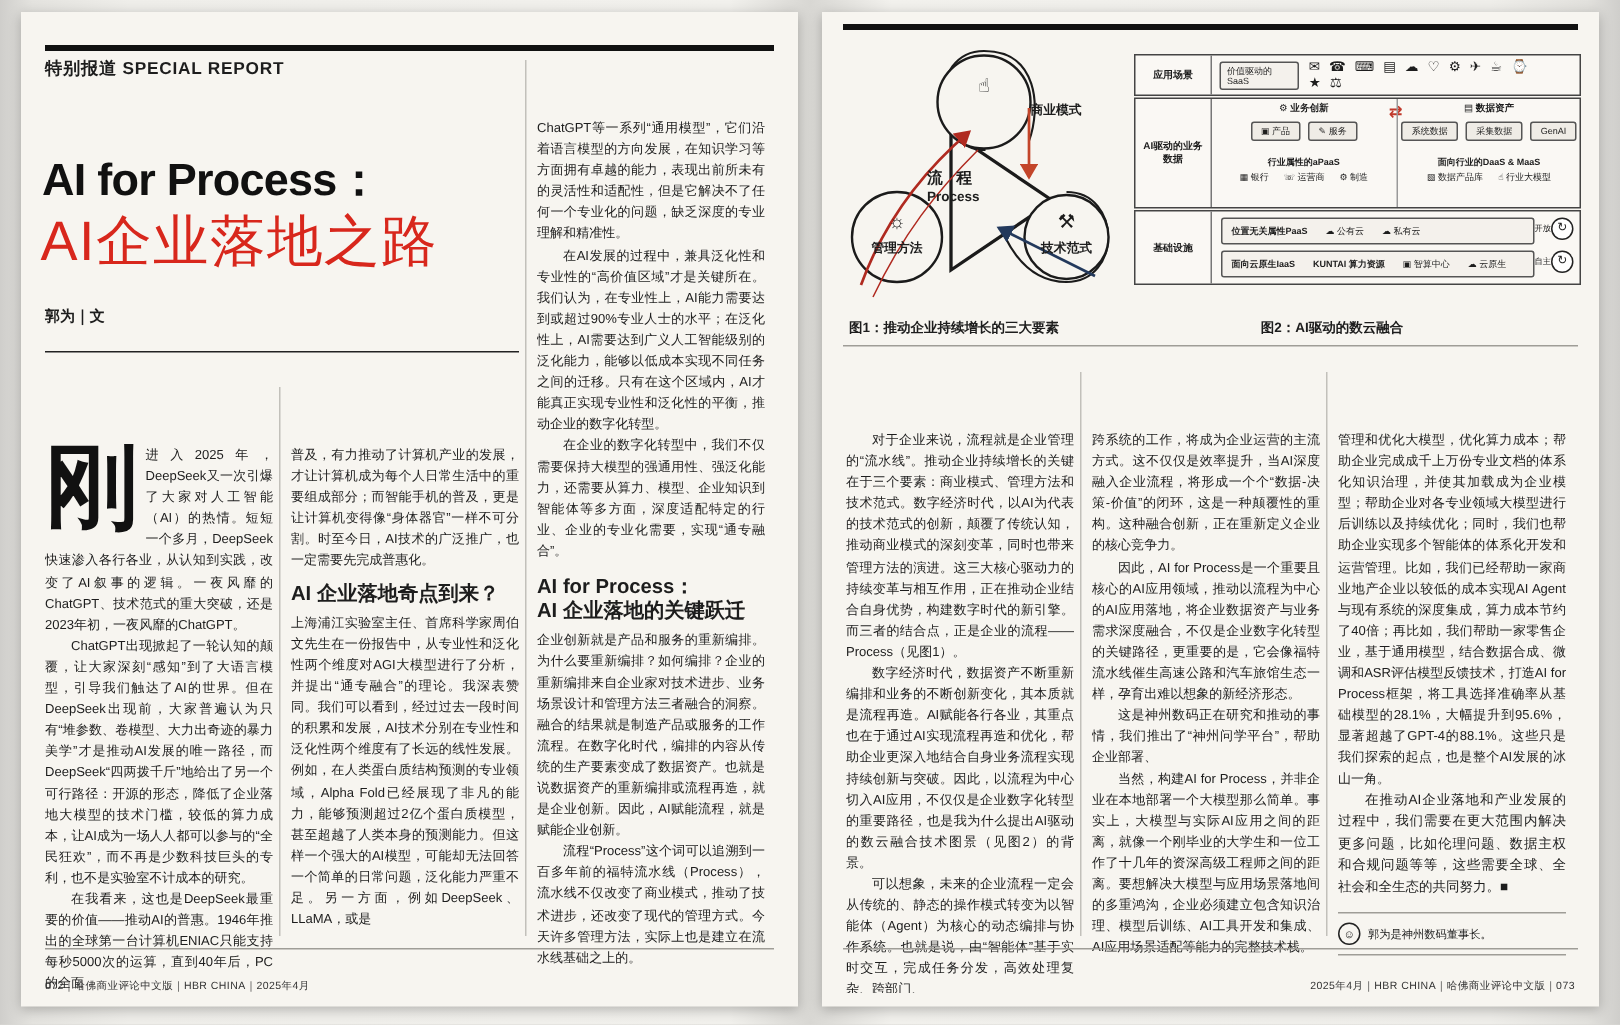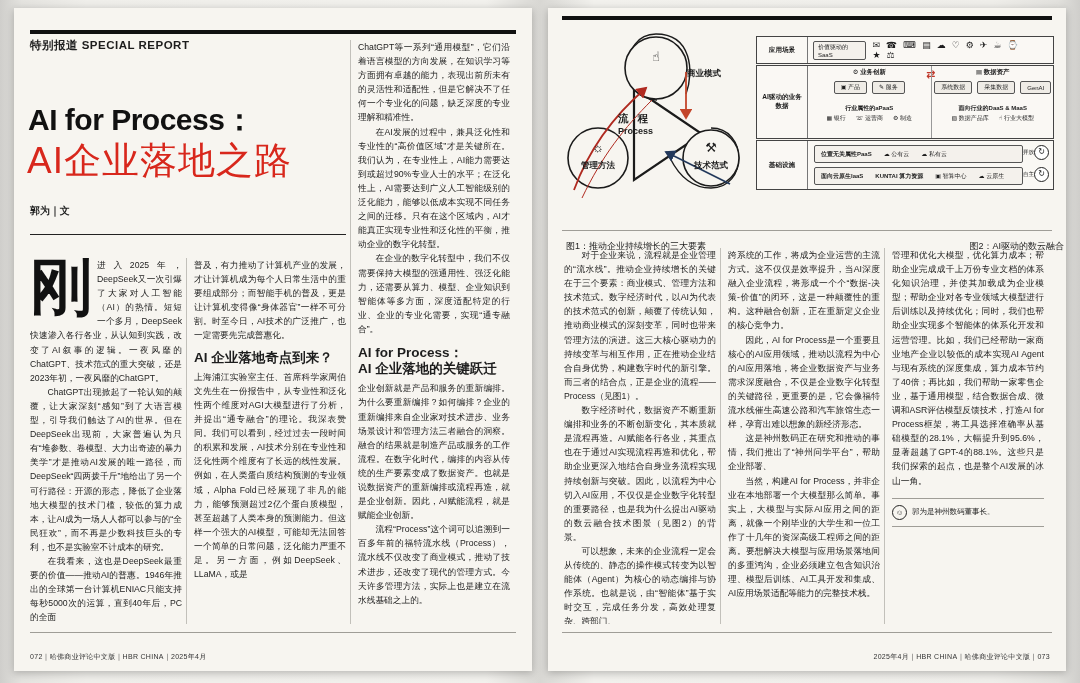--- a/index.html
+++ b/index.html
@@ -13,29 +13,29 @@
   .page.left{left:14px;}
   .page.right{left:548px;}
   .rule-thick{position:absolute;background:#111;height:3.5px;}
   .rule-thin{position:absolute;background:#222;height:1.4px;}
   .hairline-v{position:absolute;width:1px;background:#c2c0ba;}
   .hairline-h{position:absolute;height:1px;background:#9f9d97;}
   .kicker{position:absolute;font-size:11.5px;font-weight:bold;letter-spacing:.5px;}
   .title-en{position:absolute;font-size:30px;font-weight:900;letter-spacing:-.5px;color:#111;}
   .title-cn{position:absolute;font-size:37px;font-weight:400;letter-spacing:1px;}
   .byline{position:absolute;font-size:10px;font-weight:bold;}
-  .col{position:absolute;width:152px;overflow:hidden;}
+  .col{position:absolute;width:152px;overflow:hidden;margin-top:38px;}
   .p{font-size:8.7px;line-height:1.62;text-align:justify;text-indent:2em;margin:0;}
   .p.noindent{text-indent:0;}
   .dropcap{float:left;font-size:62px;line-height:.88;font-weight:900;margin:2px 5px 0 0;color:#111;}
   .colhead{font-size:13.5px;font-weight:900;margin:7px 0 4px;line-height:1.2;}
   .colhead.two{margin-top:9px;}
   .footer{position:absolute;font-size:7px;color:#333;letter-spacing:.3px;}
   
-  .figcap{position:absolute;font-size:9px;font-weight:400;margin-top:28px;}
+  .figcap{position:absolute;font-size:9px;font-weight:700;}
   .fig1{position:absolute;left:14px;top:20px;width:186px;height:180px;}
   .fig1-label{position:absolute;font-size:8.5px;font-weight:bold;text-align:center;}
   .fig1-center{position:absolute;left:56px;top:84px;width:72px;text-align:left;font-weight:900;}
   .fig1-center .l1{font-size:10.5px;letter-spacing:3px;}
   .fig1-center .l2{font-size:9px;}
   .fig2{position:absolute;left:208px;top:16px;width:296px;height:178px;font-size:6.2px;}
   .f2row{position:absolute;left:0;width:296px;border:1px solid #444;background:#faf8f4;display:flex;}
   .f2label{width:46px;display:flex;align-items:center;justify-content:center;text-align:center;font-weight:bold;font-size:6.6px;border-right:1px solid #777;padding:0 2px;}
   .f2content{flex:1;position:relative;}
   .f2innerbox{border:1px solid #555;border-radius:2px;background:#f4f1ec;display:inline-flex;align-items:center;gap:4px;padding:1px 4px;font-size:6px;}
@@ -198,21 +198,21 @@
             <span>▣ 智算中心</span>
             <span>☁ 云原生</span>
           </div>
           <div class="f2circlelbl" style="top:8px;">开放</div>
           <div class="f2circle" style="top:4px;">↻</div>
           <div class="f2circlelbl" style="top:30px;">自主</div>
           <div class="f2circle" style="top:26px;">↻</div>
         </div>
       </div>
     </div>
-    <div class="figcap" style="left:220px;top:204px;width:296px;text-align:right;">图2：AI驱动的数云融合</div>
+    <div class="figcap" style="left:192px;top:204px;width:296px;text-align:center;">图2：AI驱动的数云融合</div>
 
     <div class="hairline-h" style="left:14px;top:222px;width:490px;"></div>
 
     <div class="hairline-v" style="left:172px;top:240px;height:376px;"></div>
     <div class="hairline-v" style="left:336px;top:240px;height:376px;"></div>
 
     <div class="col" style="left:16px;top:240px;height:376px;">
       <p class="p">对于企业来说，流程就是企业管理的“流水线”。推动企业持续增长的关键在于三个要素：商业模式、管理方法和技术范式。数字经济时代，以AI为代表的技术范式的创新，颠覆了传统认知，推动商业模式的深刻变革，同时也带来管理方法的演进。这三大核心驱动力的持续变革与相互作用，正在推动企业结合自身优势，构建数字时代的新引擎。而三者的结合点，正是企业的流程——Process（见图1）。</p>
       <p class="p">数字经济时代，数据资产不断重新编排和业务的不断创新变化，其本质就是流程再造。AI赋能各行各业，其重点也在于通过AI实现流程再造和优化，帮助企业更深入地结合自身业务流程实现持续创新与突破。因此，以流程为中心切入AI应用，不仅仅是企业数字化转型的重要路径，也是我为什么提出AI驱动的数云融合技术图景（见图2）的背景。</p>
       <p class="p">可以想象，未来的企业流程一定会从传统的、静态的操作模式转变为以智能体（Agent）为核心的动态编排与协作系统。也就是说，由“智能体”基于实时交互，完成任务分发，高效处理复杂、跨部门、</p>
@@ -220,20 +220,21 @@
 
     <div class="col" style="left:180px;top:240px;height:376px;">
       <p class="p noindent">跨系统的工作，将成为企业运营的主流方式。这不仅仅是效率提升，当AI深度融入企业流程，将形成一个个“数据-决策-价值”的闭环，这是一种颠覆性的重构。这种融合创新，正在重新定义企业的核心竞争力。</p>
       <p class="p">因此，AI for Process是一个重要且核心的AI应用领域，推动以流程为中心的AI应用落地，将企业数据资产与业务需求深度融合，不仅是企业数字化转型的关键路径，更重要的是，它会像福特流水线催生高速公路和汽车旅馆生态一样，孕育出难以想象的新经济形态。</p>
       <p class="p">这是神州数码正在研究和推动的事情，我们推出了“神州问学平台”，帮助企业部署、</p>
       <p class="p">当然，构建AI for Process，并非企业在本地部署一个大模型那么简单。事实上，大模型与实际AI应用之间的距离，就像一个刚毕业的大学生和一位工作了十几年的资深高级工程师之间的距离。要想解决大模型与应用场景落地间的多重鸿沟，企业必须建立包含知识治理、模型后训练、AI工具开发和集成、AI应用场景适配等能力的完整技术栈。</p>
     </div>
 
     <div class="col" style="left:344px;top:240px;height:376px;">
       <p class="p noindent">管理和优化大模型，优化算力成本；帮助企业完成成千上万份专业文档的体系化知识治理，并使其加载成为企业模型；帮助企业对各专业领域大模型进行后训练以及持续优化；同时，我们也帮助企业实现多个智能体的体系化开发和运营管理。比如，我们已经帮助一家商业地产企业以较低的成本实现AI Agent与现有系统的深度集成，算力成本节约了40倍；再比如，我们帮助一家零售企业，基于通用模型，结合数据合成、微调和ASR评估模型反馈技术，打造AI for Process框架，将工具选择准确率从基础模型的28.1%，大幅提升到95.6%，显著超越了GPT-4的88.1%。这些只是我们探索的起点，也是整个AI发展的冰山一角。</p>
+      <p class="p endmark">在推动AI企业落地和产业发展的过程中，我们需要在更大范围内解决更多问题，比如伦理问题、数据主权和合规问题等等，这些需要全球、全社会和全生态的共同努力。■</p>
       <div class="hairline-h" style="position:static;margin-top:10px;"></div>
       <div class="authorline">
         <span class="author-ic">☺</span>
         <span>郭为是神州数码董事长。</span>
       </div>
       <div class="hairline-h" style="position:static;"></div>
     </div>
 
     <div class="hairline-h" style="left:14px;top:624px;width:490px;"></div>
     <div class="footer" style="right:16px;top:644px;position:absolute;">2025年4月｜HBR CHINA｜哈佛商业评论中文版｜073</div>

